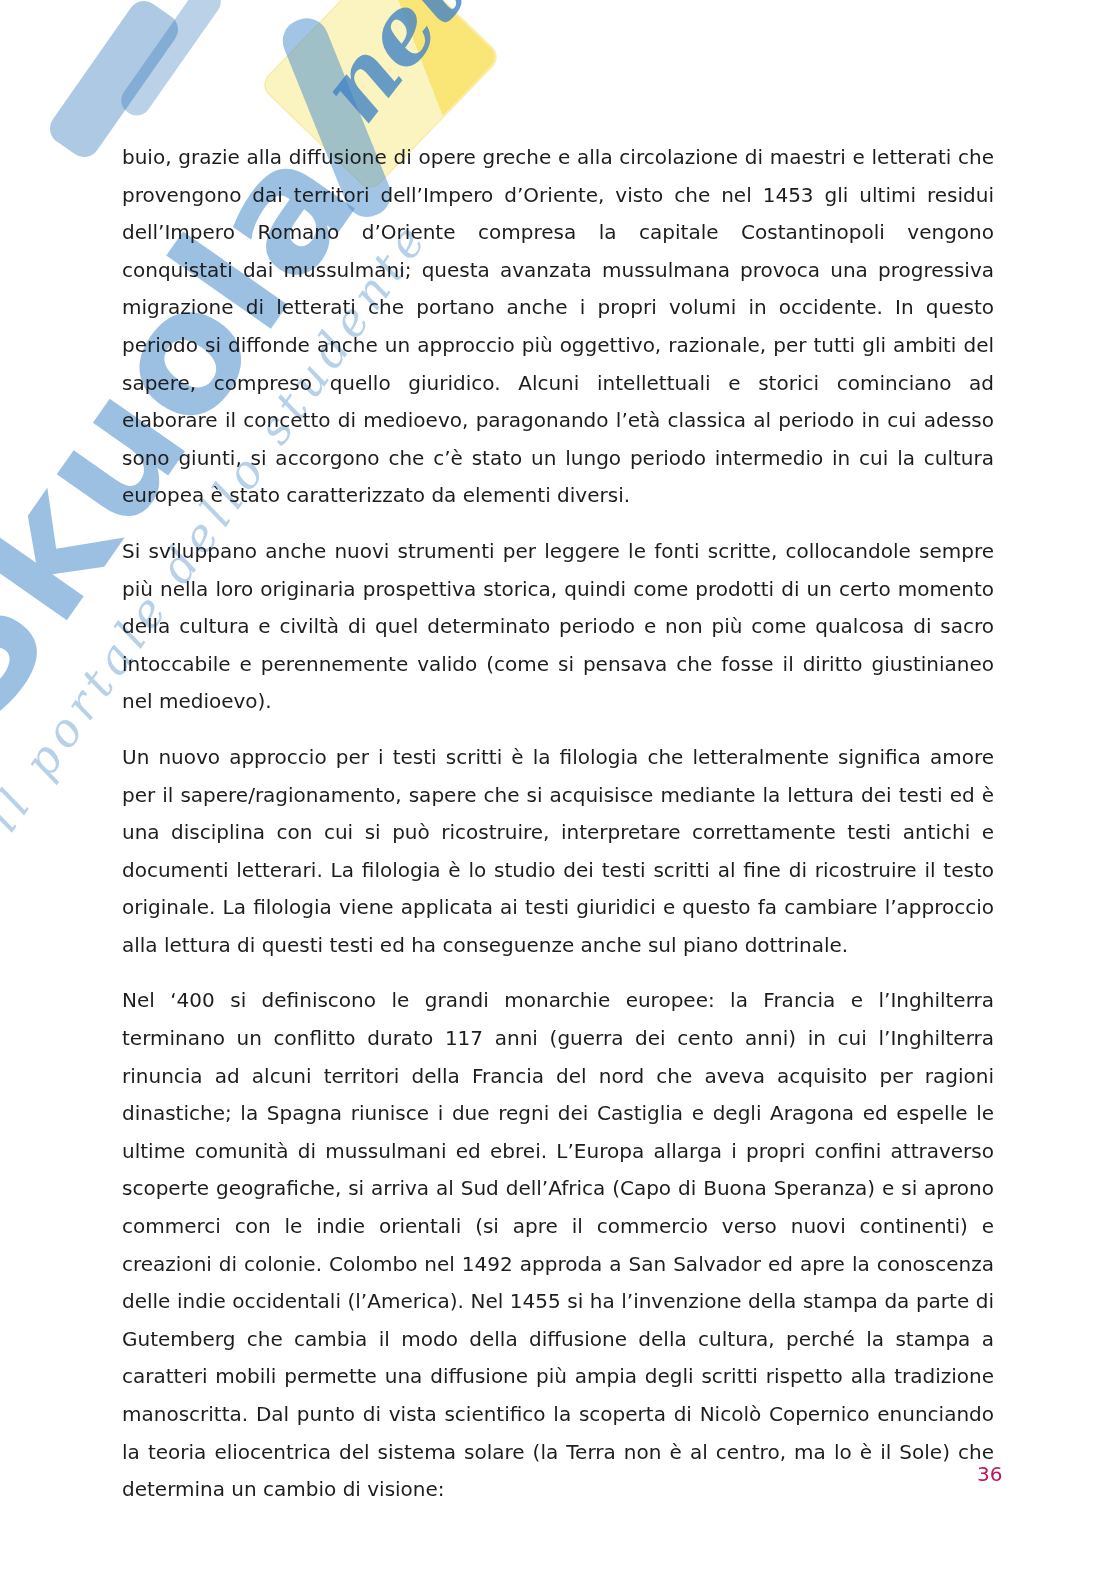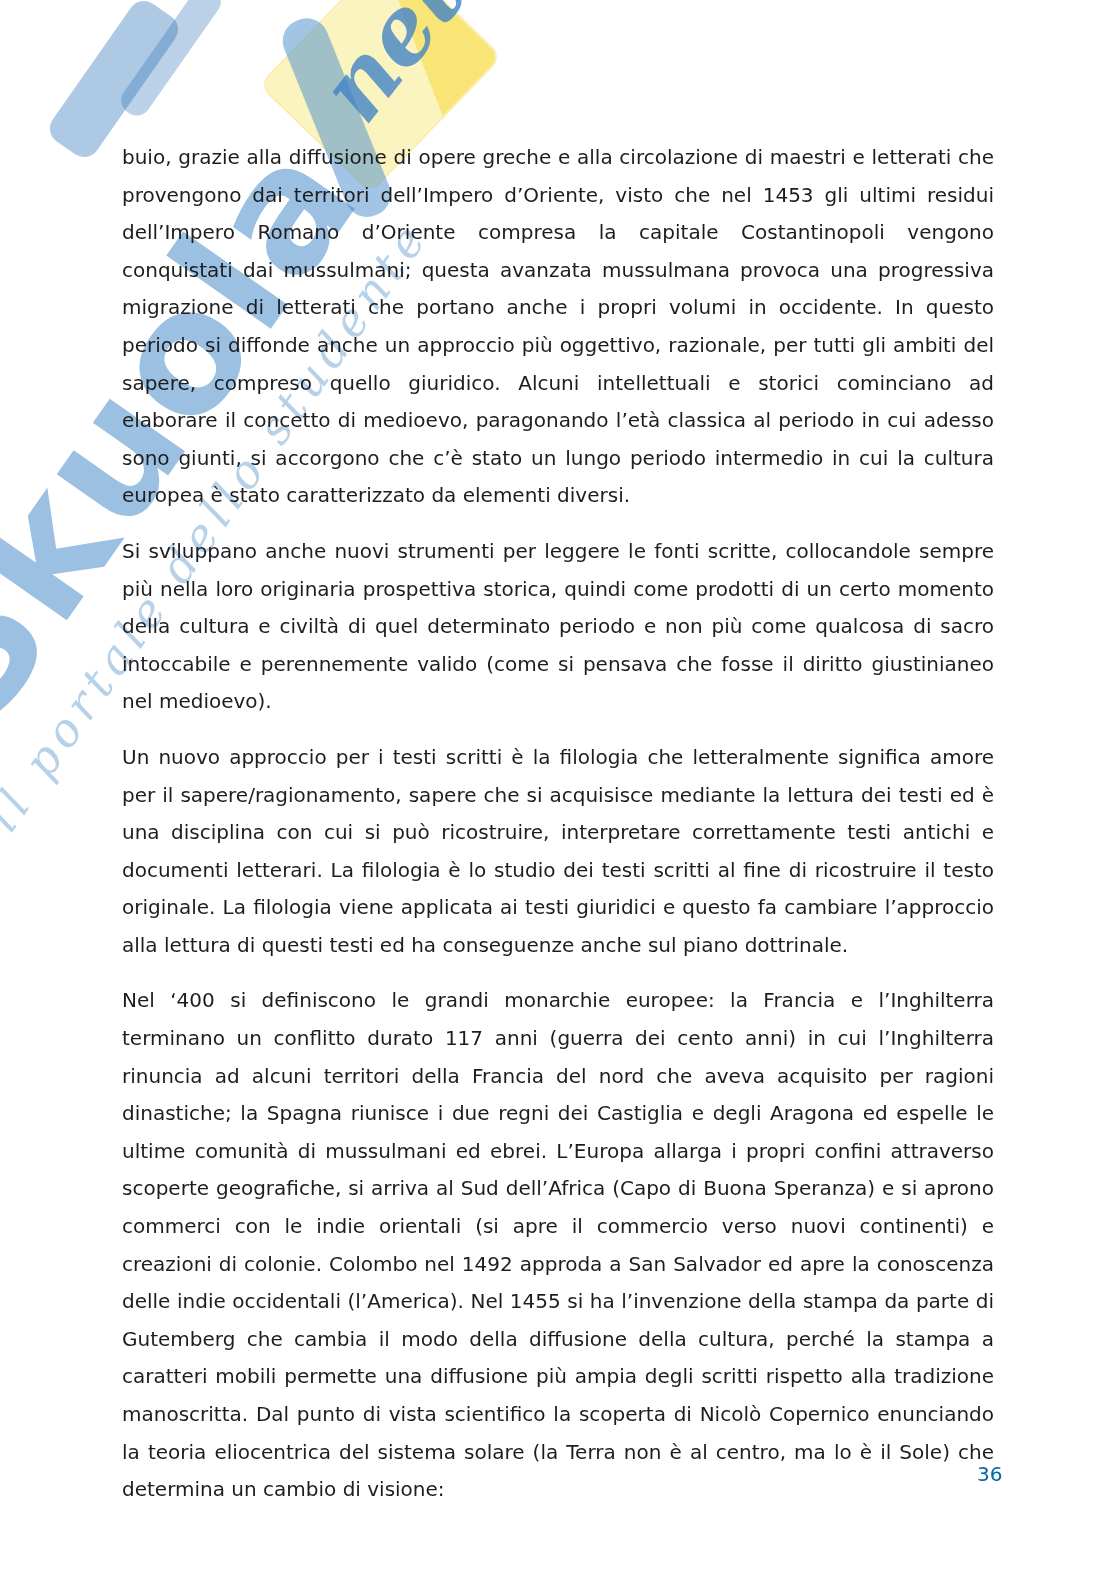--- a/index.html
+++ b/index.html
@@ -116,21 +116,21 @@
   .text-block p {
     margin: 18px;
     padding: 0;
   }
 
   .page-number {
     position: absolute;
     left: 977px;
     top: 1460px;
     z-index: 1;
-    color: #0369a1;
+    color: #be185d;
     font-size: 20px;
     line-height: 28px;
   }
 </style>
 </head>
 <body>
 
 <div class="page">
 
   <div class="watermark" aria-hidden="true">

